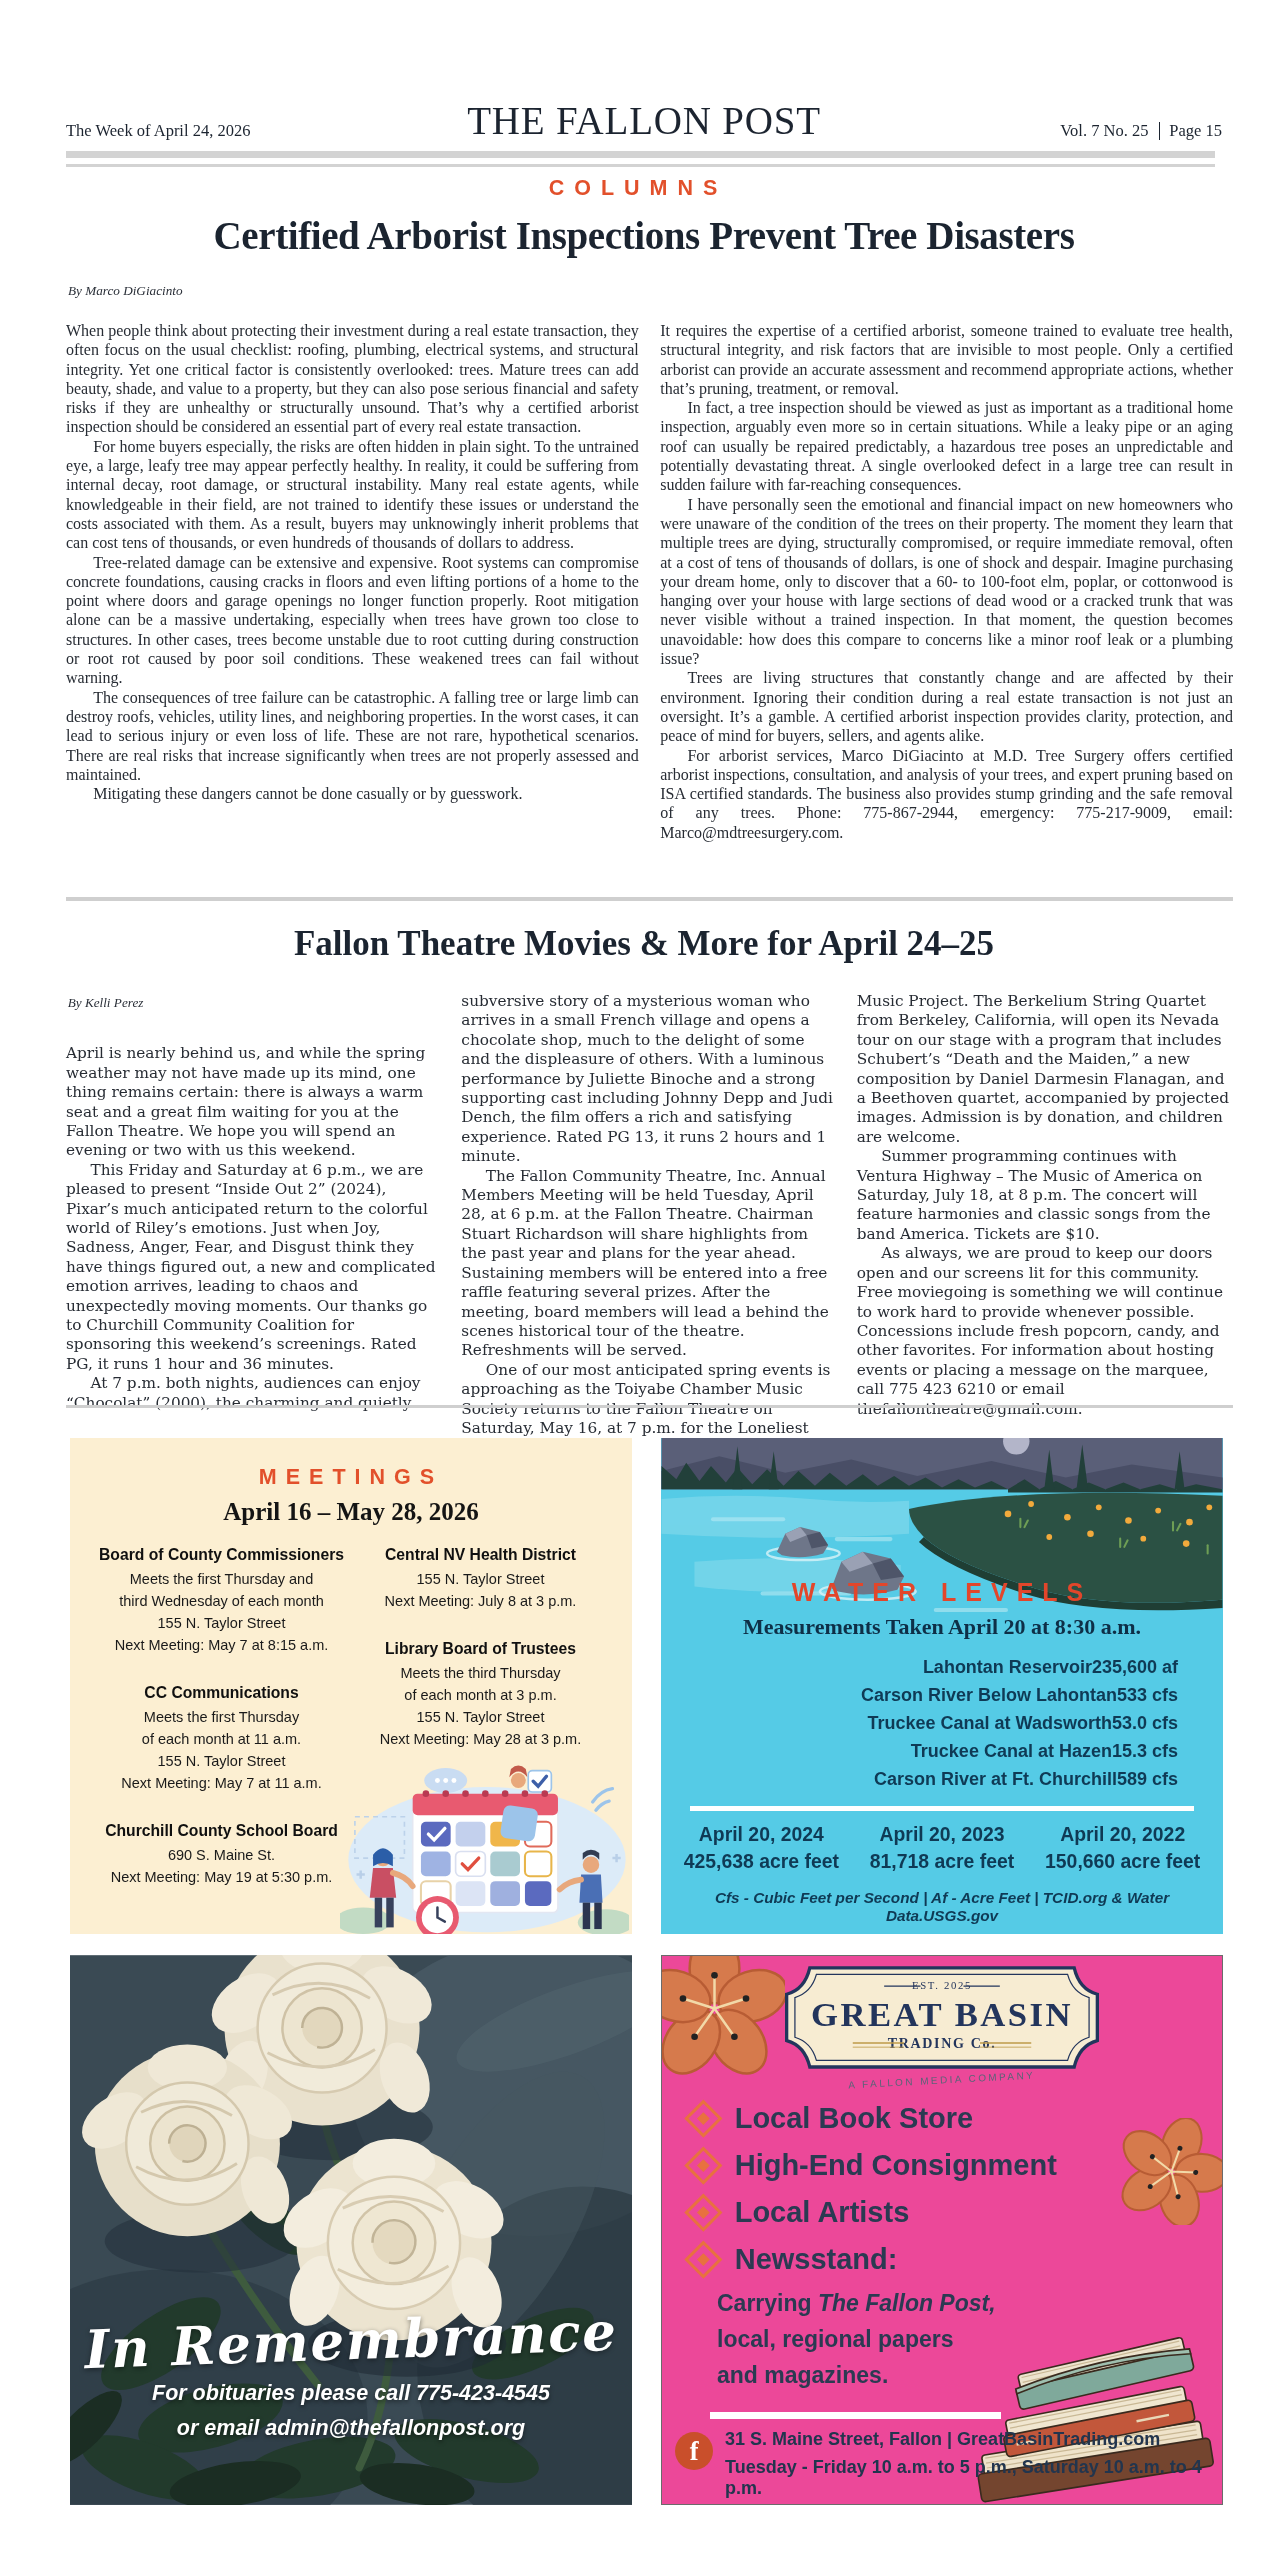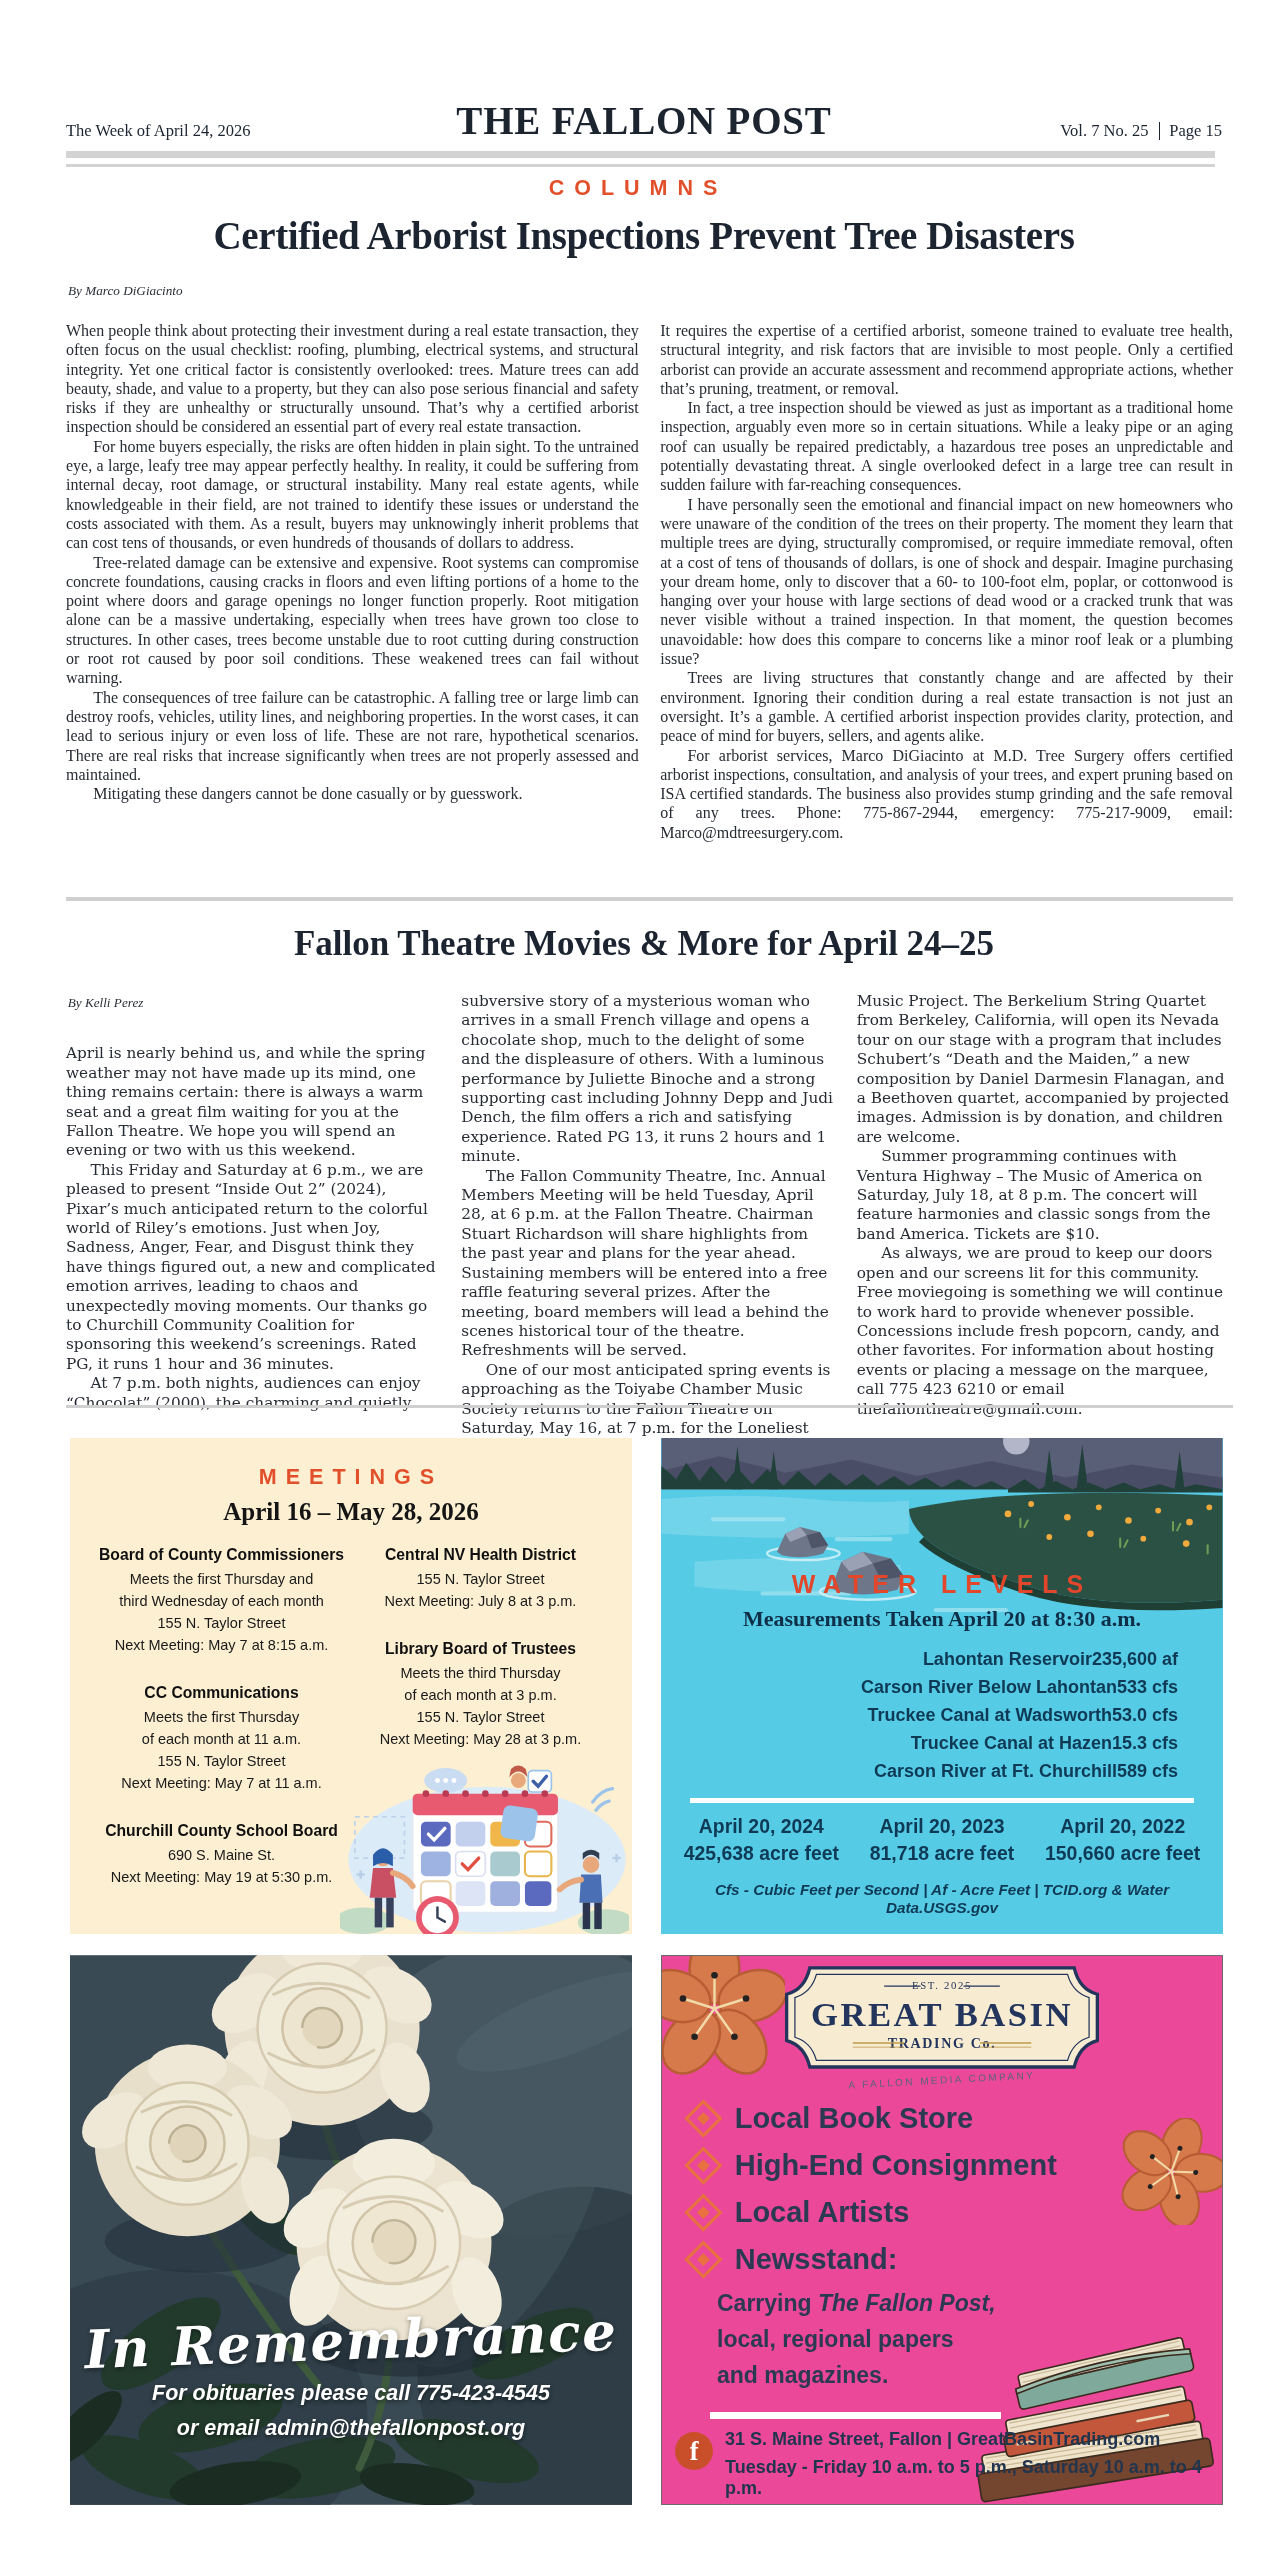--- a/index.html
+++ b/index.html
@@ -1,21 +1,21 @@
 <!DOCTYPE html>
 <html style="font-size:13.2px"><head>
 <meta charset="utf-8">
 <style>
   html,body{margin:0;padding:0;background:#ffffff;}
   .page{position:relative;width:1288px;height:2576px;background:#ffffff;overflow:hidden;
         font-family:"Liberation Serif",serif;color:#272c34;}
   
   .hdr-left{position:absolute;left:66px;top:121px;font-size:16.5px;color:#1c2430;}
   .masthead{position:absolute;left:0;right:0;top:98px;text-align:center;font-size:39px;
-            font-weight:bold;letter-spacing:0.8px;color:#1c2430;}
+            font-weight:normal;letter-spacing:0.8px;color:#1c2430;}
   .hdr-right{position:absolute;right:66px;top:121px;font-size:16.5px;color:#1c2430;display:flex;align-items:center;}
   .hdr-sep{display:inline-block;width:0.8px;height:18px;background:#1c2430;margin:0 10px;}
   .rule-a{position:absolute;left:66px;top:151px;width:1149px;height:7.4px;background:#d3d3d3;}
   .rule-b{position:absolute;left:66px;top:164px;width:1149px;height:2.5px;background:#d3d3d3;}
   .columns-label{position:absolute;left:0;right:12px;top:176px;text-align:center;
                  font-family:"Liberation Sans",sans-serif;font-weight:bold;font-size:21.5px;
                  letter-spacing:10px;color:#e2502b;}
   .h1{position:absolute;left:0;right:0;top:213px;text-align:center;font-size:39px;font-weight:bold;
       color:#1b2430;letter-spacing:-0.4px;}
   .byline{font-style:italic;font-size:13.2px;color:#2a2f38;}
@@ -46,21 +46,21 @@
   .m-cols{display:flex;margin-top:20px;padding:0 22px;position:relative;z-index:2;}
   .m-col{flex:1;}
   .m-entry{text-align:center;margin-bottom:28px;}
   .m-entry-title{font-weight:bold;font-size:15.7px;color:#101010;margin-bottom:4.1px;}
   .m-entry-body{font-size:14.5px;line-height:22px;color:#1a1a1a;white-space:pre-line;}
   .m-illus{position:absolute;right:3.3px;bottom:0;width:289px;height:175px;z-index:1;}
   
   .water{position:absolute;left:661px;top:1438px;width:562px;height:496px;background:#55cbe6;
          overflow:hidden;font-family:"Liberation Sans",sans-serif;}
   .w-scene{position:absolute;left:0;top:0;}
-  .w-content{position:absolute;left:0;right:0;top:132px;}
+  .w-content{position:absolute;left:0;right:0;top:140px;}
   .w-title{text-align:center;font-weight:bold;font-size:25px;letter-spacing:9px;color:#e2462b;}
   .w-sub{text-align:center;margin-top:6.6px;font-family:"Liberation Serif",serif;font-weight:bold;
          font-size:22px;color:#0e2f47;}
   .w-rows{margin:13.2px 45px 0 45px;}
   .w-row{display:flex;justify-content:flex-end;font-weight:bold;font-size:18px;
          line-height:28px;color:#0f3a55;}
   .w-rule{margin:13.2px 29px 0 29px;height:5px;background:#ffffff;}
   .w-hist{display:flex;margin:11.6px 10px 0 10px;}
   .w-cell{flex:1;text-align:center;}
   .w-date{font-weight:bold;font-size:19.4px;color:#0f3a55;}

